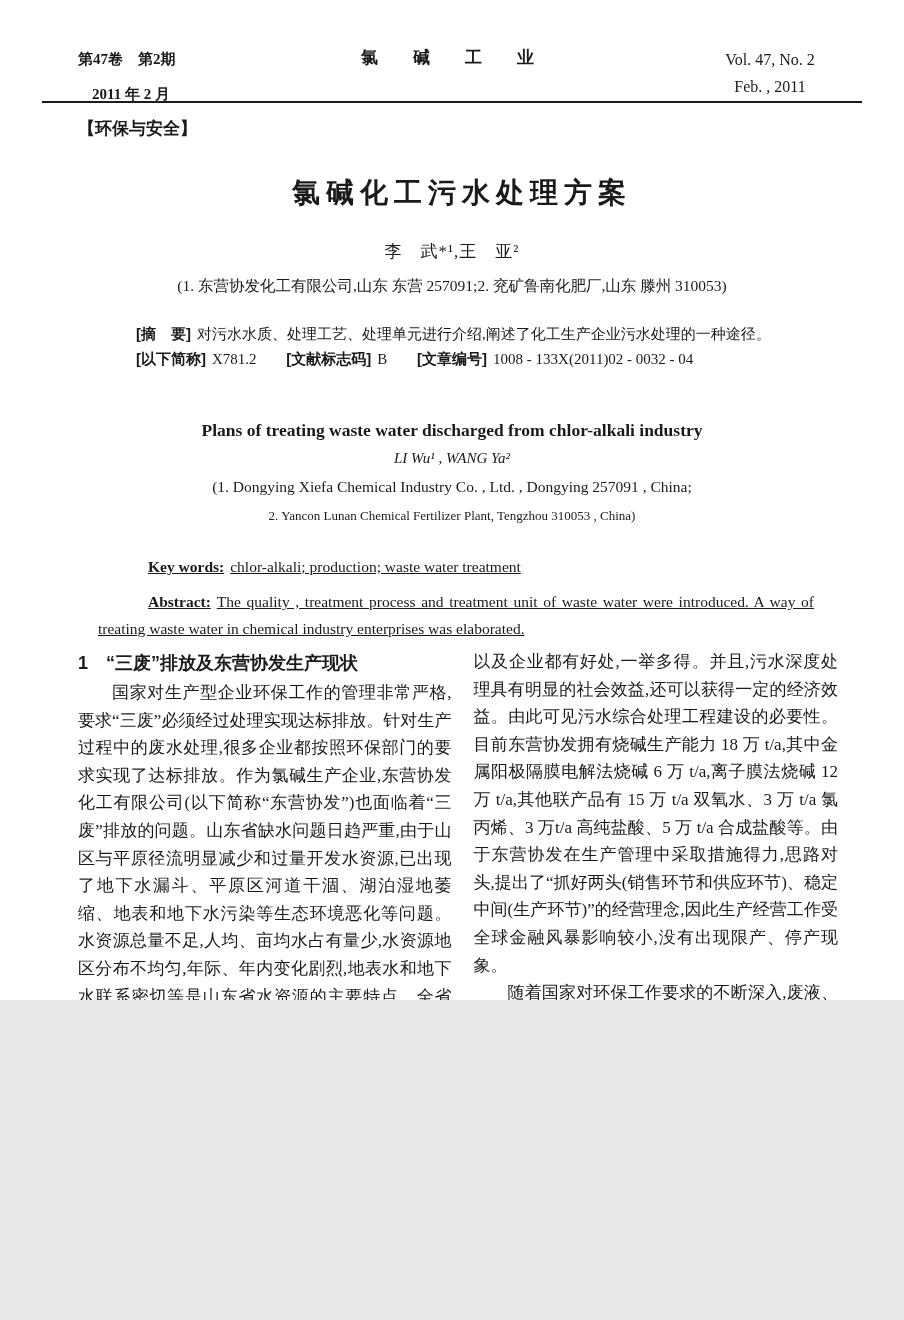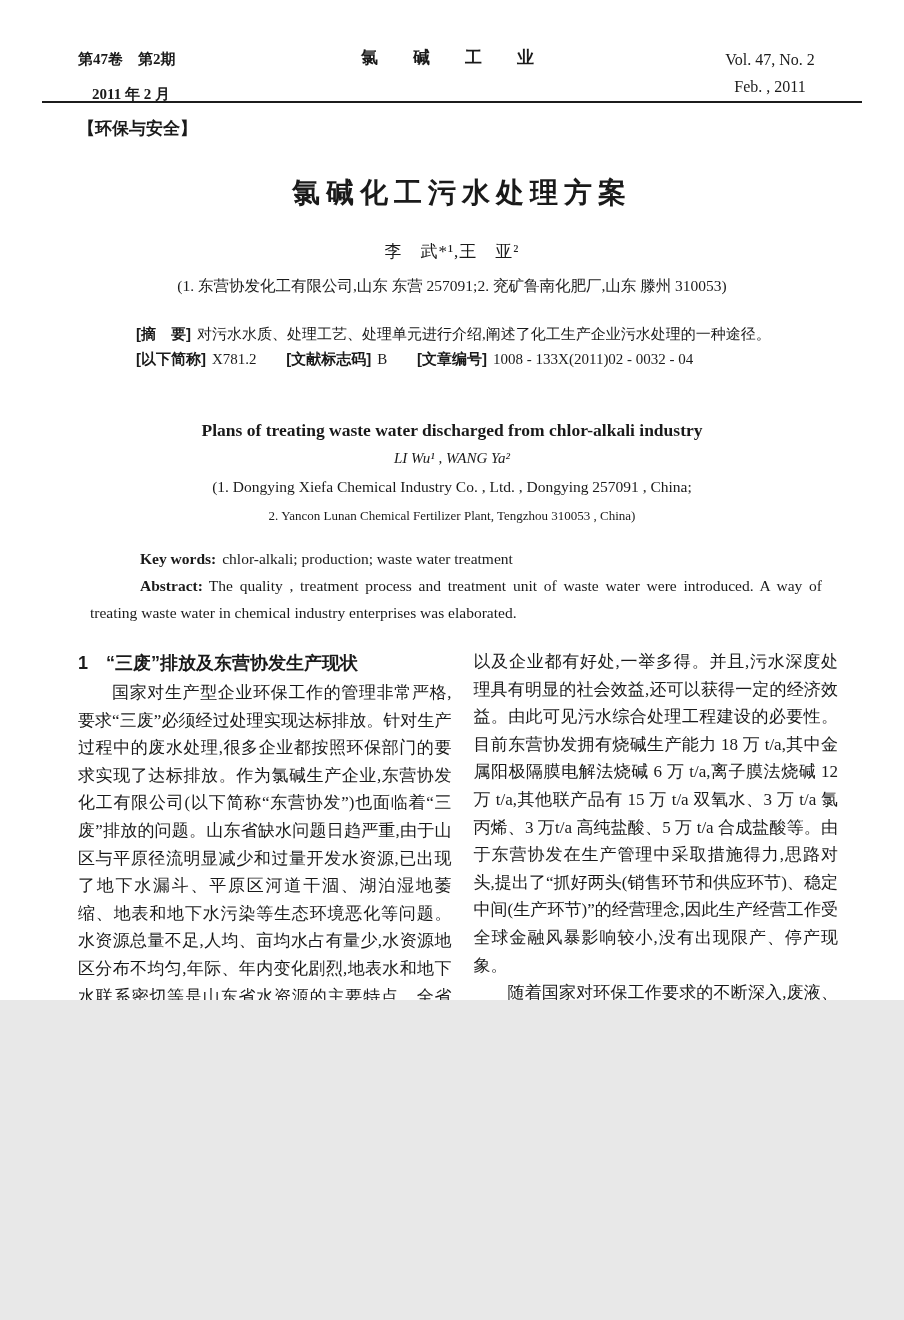--- a/index.html
+++ b/index.html
@@ -31,21 +31,21 @@
   #meta .lbl{font-weight:bold;font-family:"Liberation Sans","DejaVu Sans",sans-serif;margin-right:6px;}
   #meta .pair{margin-right:26px;}
   #meta div{white-space:nowrap;}
 
   #en-title{top:420px;font-size:17.5px;font-weight:bold;}
   #en-authors{top:450px;font-size:15px;font-style:italic;}
   #en-affil1{top:478px;font-size:15.5px;}
   #en-affil2{top:508px;font-size:13px;}
 
   #en-keys{left:90px;top:545px;width:732px;font-size:15.5px;line-height:27px;text-align:justify;}
-  #en-keys p{margin:0;text-indent:50px;}
+  #en-keys p{margin:8px;text-indent:50px;text-decoration:underline;}
   #en-keys .lbl{font-weight:bold;margin-right:6px;}
 
   
   #columns{left:78px;top:648px;width:760px;height:515px;overflow:hidden;display:flex;gap:22px;}
   .col{font-size:17px;line-height:27.6px;text-align:justify;text-justify:inter-ideograph;}
   .col-left{width:377px;}
   .col-right{width:368px;}
   .sec-h{font-size:18px;font-weight:bold;line-height:30px;margin:0 0 1px 0;font-family:"Liberation Sans","DejaVu Sans",sans-serif;}
   .col p{margin:0;text-indent:2em;}
   .col p.noindent{text-indent:0;}

